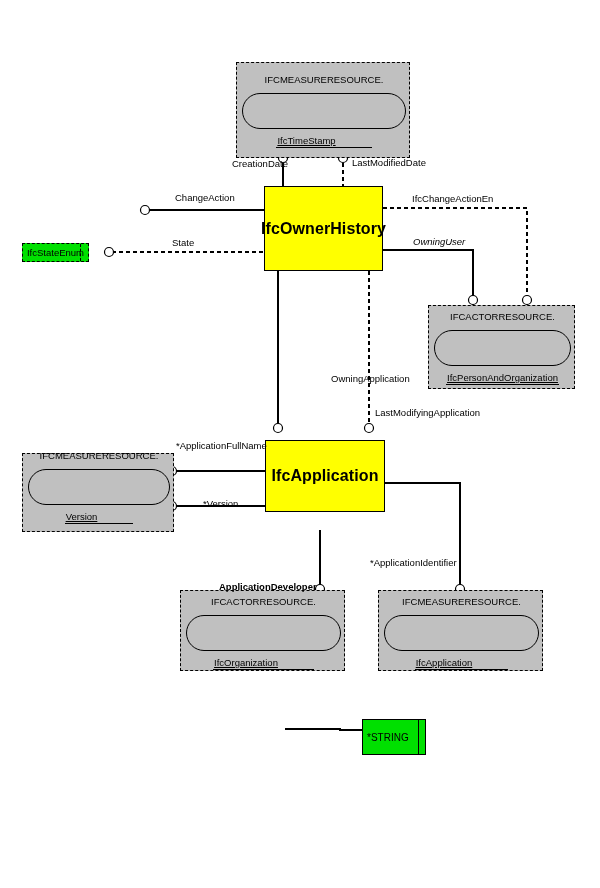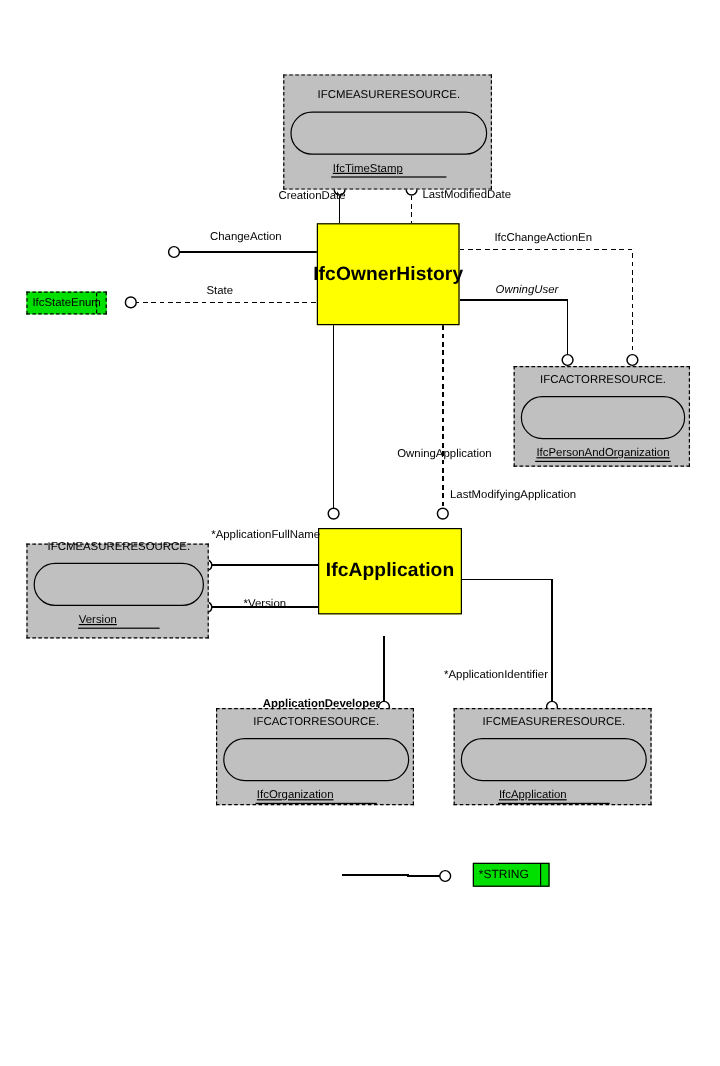--- a/index.html
+++ b/index.html
@@ -227,21 +227,21 @@
   </div>
 
   <div class="gray-group" style="left:378px; top:590px; width:165px; height:81px;">
     <div class="gray-inner" style="left:5px; top:24px; width:155px; height:36px;">
       <span class="ln1">IFCMEASURERESOURCE.</span>
       <span class="ln2 wide">IfcApplication</span>
     </div>
   </div>
 
 
-  <div class="green-solid" style="left:394px; top:719px; width:64px; height:20px;">
+  <div class="green-solid" style="left:362px; top:719px; width:64px; height:36px;">
     <span>*STRING</span>
     <span class="divider"></span>
   </div>
 
   <span class="edge-label" style="left:232px; top:158px;">CreationDate</span>
 
   <span class="edge-label" style="left:352px; top:157px;">LastModifiedDate</span>
 
   <span class="edge-label" style="left:175px; top:192px;">ChangeAction</span>
 

